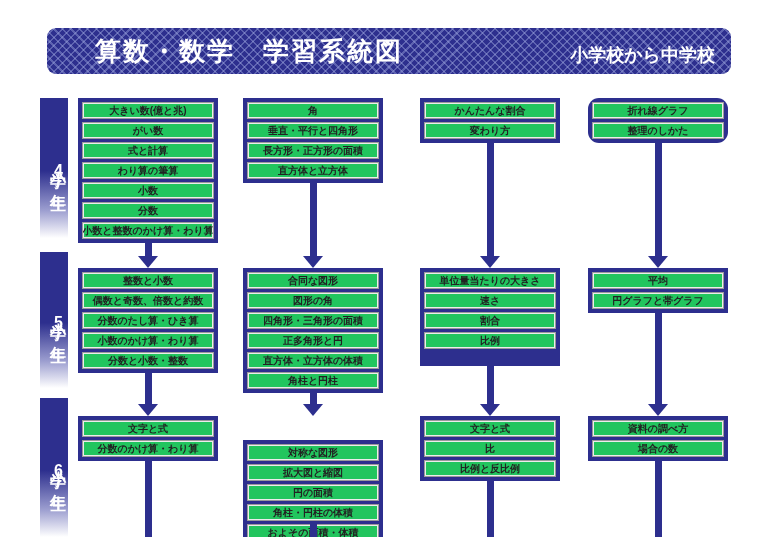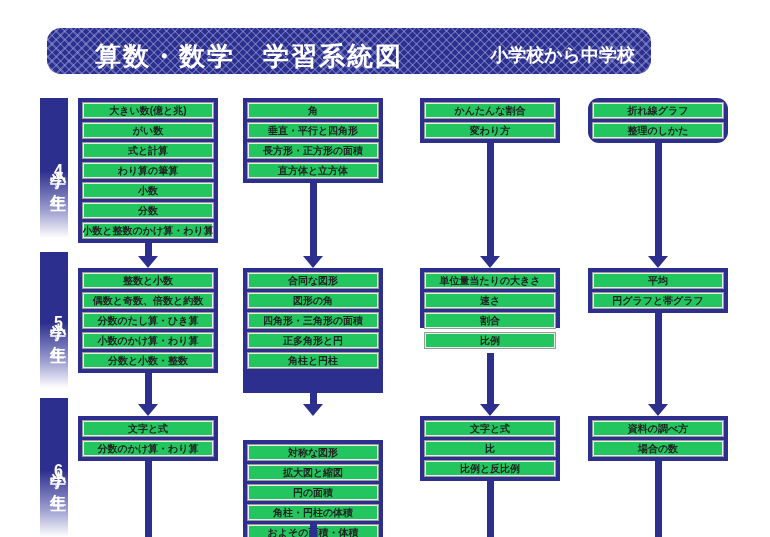--- a/index.html
+++ b/index.html
@@ -2,27 +2,27 @@
 <html><head>
 <meta charset="utf-8">
 <style>
   html,body { margin:0; padding:0; background:#fff; }
   .page {
     position:relative; width:770px; height:537px; background:#ffffff;
     font-family:"Liberation Sans", sans-serif; overflow:hidden;
   }
   
   .banner {
-    position:absolute; left:47px; top:28px; width:604px; height:46px;
-    border-radius:14px;
+    position:absolute; left:47px; top:28px; width:684px; height:46px;
+    border-radius:9px;
     background-color:#2d2f8e;
     background-image:
       repeating-linear-gradient(45deg,  rgba(165,175,228,.40) 0 1.5px, rgba(0,0,0,0) 1.5px 6px),
       repeating-linear-gradient(-45deg, rgba(165,175,228,.40) 0 1.5px, rgba(0,0,0,0) 1.5px 6px);
-    display:flex; align-items:flex-end;
+    display:flex; align-items:center;
   }
   .banner-title {
     color:#fff; font-size:26px; font-weight:bold; padding-left:48px;
     letter-spacing:2px; white-space:nowrap;
   }
   .banner-badge {
     position:absolute; right:16px; bottom:7px; color:#fff;
     font-size:18px; font-weight:bold; white-space:nowrap;
   }
   
@@ -107,25 +107,26 @@
         <div class="topic">小数のかけ算・わり算</div>
         <div class="topic">分数と小数・整数</div>
       </div>
       <div class="vline" style="left: 144.5px; top: 373px; height: 31px;"></div>
       <div class="arrowhead" style="left: 138px; top: 404px;"></div>
       <div class="group" style="left: 243px; top: 268px; height: 125px;">
         <div class="topic">合同な図形</div>
         <div class="topic">図形の角</div>
         <div class="topic">四角形・三角形の面積</div>
         <div class="topic">正多角形と円</div>
+        <div class="topic">直方体・立方体の体積</div>
         <div class="topic">角柱と円柱</div>
       </div>
       <div class="vline" style="left: 309.5px; top: 393px; height: 11px;"></div>
       <div class="arrowhead" style="left: 303px; top: 404px;"></div>
-      <div class="group" style="left: 420px; top: 268px; height: 60px;">
+      <div class="group" style="left: 420px; top: 268px; height: 98px;">
         <div class="topic">単位量当たりの大きさ</div>
         <div class="topic">速さ</div>
         <div class="topic">割合</div>
         <div class="topic">比例</div>
       </div>
       <div class="vline" style="left: 486.5px; top: 353px; height: 51px;"></div>
       <div class="arrowhead" style="left: 480px; top: 404px;"></div>
       <div class="group" style="left: 588px; top: 268px; height: 45px;">
         <div class="topic">平均</div>
         <div class="topic">円グラフと帯グラフ</div>

